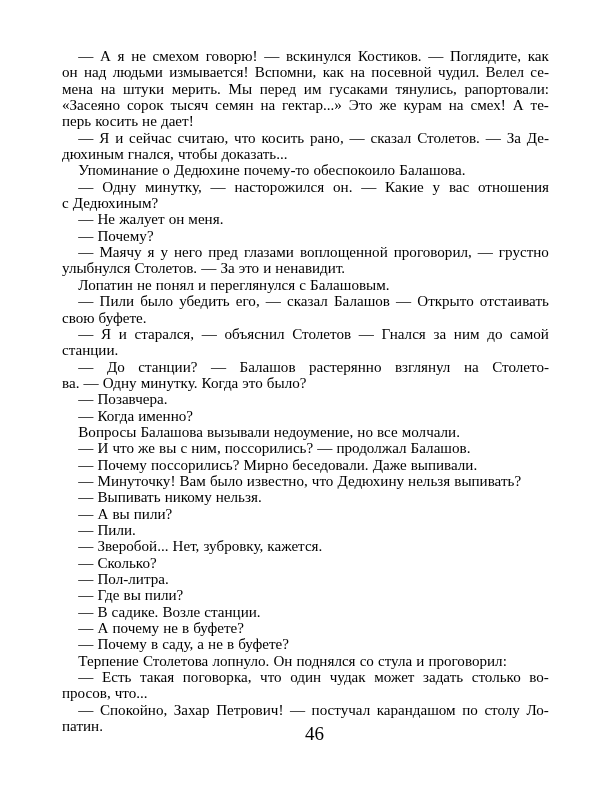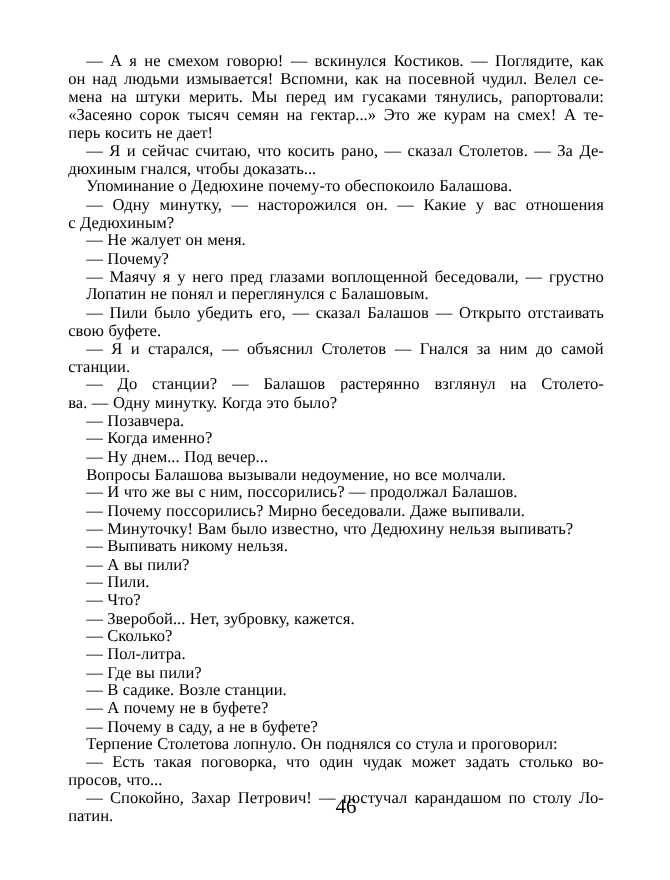--- a/index.html
+++ b/index.html
@@ -161,24 +161,25 @@
       <div class="line">&nbsp;&nbsp;&nbsp;&nbsp;— Почему?</div>
       <div class="line justify">
         <span>&nbsp;&nbsp;&nbsp;&nbsp;—</span>
         <span>Маячу</span>
         <span>я</span>
         <span>у</span>
         <span>него</span>
         <span>пред</span>
         <span>глазами</span>
         <span>воплощенной</span>
-        <span>беседовали,</span>
+        <span>проговорил,</span>
         <span>—</span>
         <span>грустно</span>
       </div>
+      <div class="line">улыбнулся Столетов. — За это и ненавидит.</div>
       <div class="line">&nbsp;&nbsp;&nbsp;&nbsp;Лопатин не понял и переглянулся с Балашовым.</div>
       <div class="line justify">
         <span>&nbsp;&nbsp;&nbsp;&nbsp;—</span>
         <span>Пили</span>
         <span>было</span>
         <span>убедить</span>
         <span>его,</span>
         <span>—</span>
         <span>сказал</span>
         <span>Балашов</span>
@@ -210,29 +211,27 @@
         <span>—</span>
         <span>Балашов</span>
         <span>растерянно</span>
         <span>взглянул</span>
         <span>на</span>
         <span>Столето-</span>
       </div>
       <div class="line">ва. — Одну минутку. Когда это было?</div>
       <div class="line">&nbsp;&nbsp;&nbsp;&nbsp;— Позавчера.</div>
       <div class="line">&nbsp;&nbsp;&nbsp;&nbsp;— Когда именно?</div>
-      <div class="line">&nbsp;&nbsp;&nbsp;&nbsp;— Ну днем... Под вечер...</div>
       <div class="line">&nbsp;&nbsp;&nbsp;&nbsp;Вопросы Балашова вызывали недоумение, но все молчали.</div>
       <div class="line">&nbsp;&nbsp;&nbsp;&nbsp;— И что же вы с ним, поссорились? — продолжал Балашов.</div>
       <div class="line">&nbsp;&nbsp;&nbsp;&nbsp;— Почему поссорились? Мирно беседовали. Даже выпивали.</div>
       <div class="line">&nbsp;&nbsp;&nbsp;&nbsp;— Минуточку! Вам было известно, что Дедюхину нельзя выпивать?</div>
       <div class="line">&nbsp;&nbsp;&nbsp;&nbsp;— Выпивать никому нельзя.</div>
       <div class="line">&nbsp;&nbsp;&nbsp;&nbsp;— А вы пили?</div>
       <div class="line">&nbsp;&nbsp;&nbsp;&nbsp;— Пили.</div>
-      <div class="line">&nbsp;&nbsp;&nbsp;&nbsp;— Что?</div>
       <div class="line">&nbsp;&nbsp;&nbsp;&nbsp;— Зверобой... Нет, зубровку, кажется.</div>
       <div class="line">&nbsp;&nbsp;&nbsp;&nbsp;— Сколько?</div>
       <div class="line">&nbsp;&nbsp;&nbsp;&nbsp;— Пол-литра.</div>
       <div class="line">&nbsp;&nbsp;&nbsp;&nbsp;— Где вы пили?</div>
       <div class="line">&nbsp;&nbsp;&nbsp;&nbsp;— В садике. Возле станции.</div>
       <div class="line">&nbsp;&nbsp;&nbsp;&nbsp;— А почему не в буфете?</div>
       <div class="line">&nbsp;&nbsp;&nbsp;&nbsp;— Почему в саду, а не в буфете?</div>
       <div class="line">&nbsp;&nbsp;&nbsp;&nbsp;Терпение Столетова лопнуло. Он поднялся со стула и проговорил:</div>
       <div class="line justify">
         <span>&nbsp;&nbsp;&nbsp;&nbsp;—</span>

